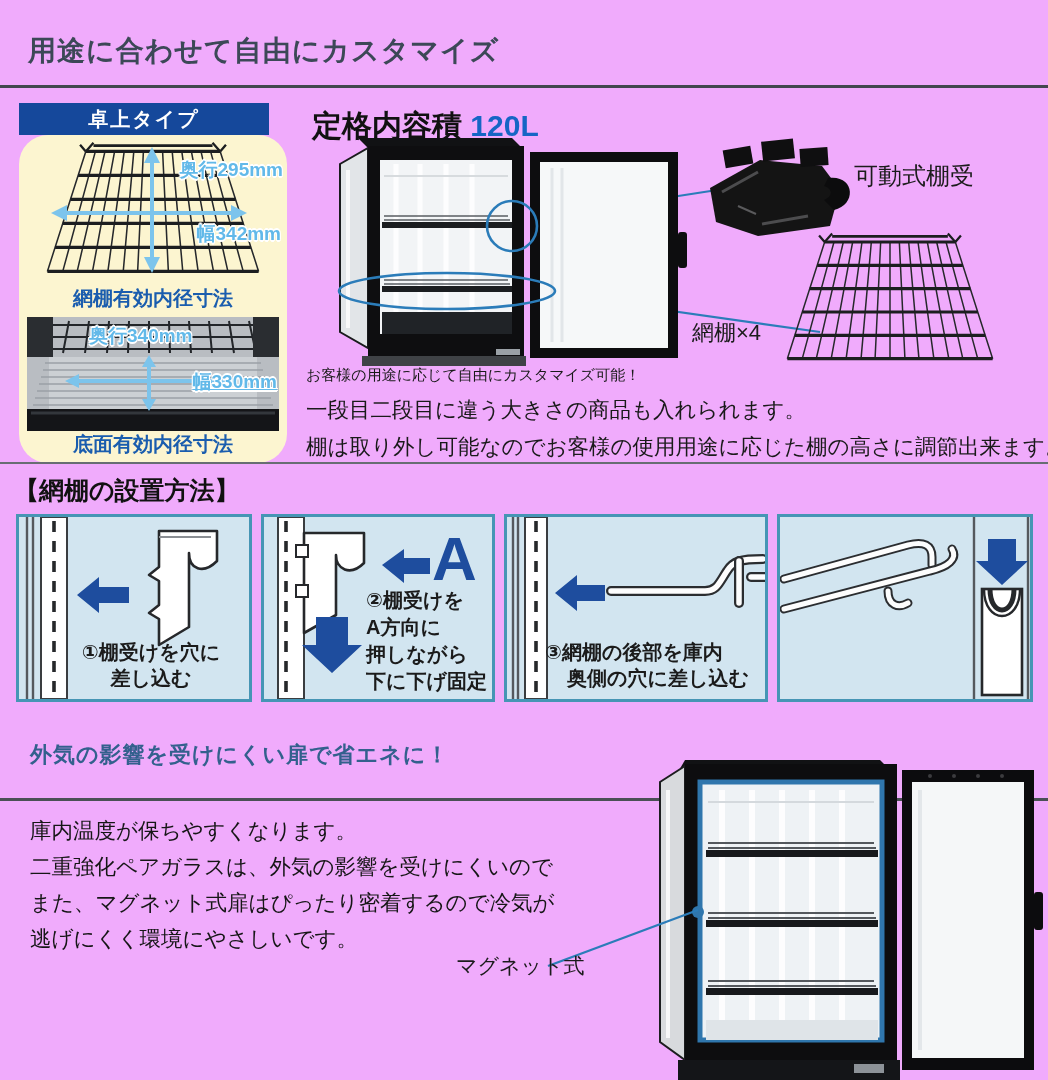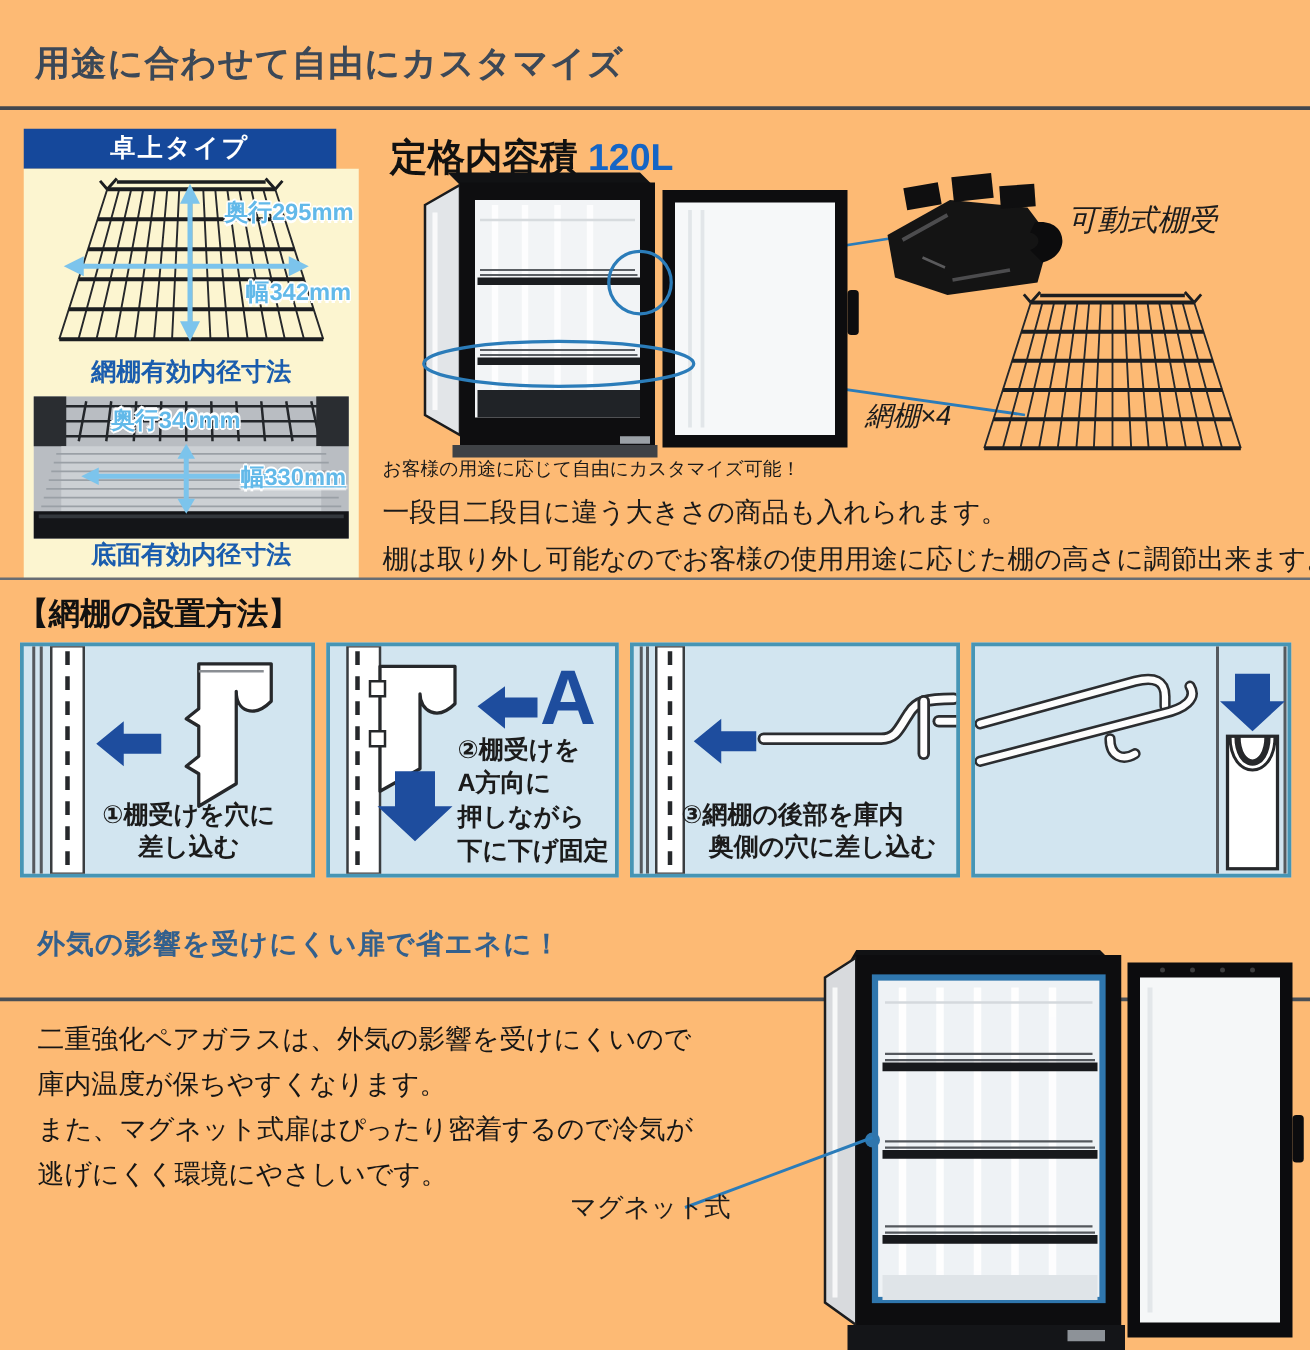--- a/index.html
+++ b/index.html
@@ -1,37 +1,37 @@
 <!DOCTYPE html>
 <html lang="ja"><head>
 <meta charset="utf-8">
 <style>
   html,body{margin:0;padding:0;background:#fff;}
-  .page{position:relative;width:1048px;height:1080px;background:#fdba74;overflow:hidden;
+  .page{position:relative;width:1048px;height:1080px;background:#f0abfc;overflow:hidden;
         font-family:"Liberation Sans","DejaVu Sans",sans-serif;color:#1d1d1f;}
   .abs{position:absolute;}
   
   .main-title{left:28px;top:32px;font-size:28px;font-weight:600;color:#3c4857;letter-spacing:1px;}
   .rule{left:0;width:1048px;background:#42474e;}
   .rule1{top:85px;height:3px;}
   .rule2{top:462px;height:2px;background:#686d73;}
   .rule3{top:798px;height:3px;background:#4a4f55;}
   .left-panel{left:19px;top:103px;width:268px;}
   .banner{position:relative;width:250px;height:32px;background:#15489b;color:#fff;
           font-size:20px;font-weight:bold;text-align:center;line-height:32px;letter-spacing:2px;}
-  .yellow{position:relative;width:268px;height:328px;background:#fcf5d0;margin-top:0;}
+  .yellow{position:relative;width:268px;height:328px;background:#fcf5d0;margin-top:0;border-radius:29px;}
   .fig1{position:relative;height:150px;}
   .fig2{position:relative;height:114px;margin-top:6px;}
   .cap-blue{position:relative;text-align:center;color:#1a5dae;font-weight:bold;font-size:20px;height:26px;line-height:26px;}
   .dim{position:absolute;color:#62b9e9;font-weight:bold;font-size:19px;white-space:nowrap;
        text-shadow:-1px -1px 0 #fff,1px -1px 0 #fff,-1px 1px 0 #fff,1px 1px 0 #fff,0 2px 0 #fff,0 -2px 0 #fff;}
   .capacity{left:312px;top:106px;font-size:30px;font-weight:bold;color:#111;white-space:nowrap;}
   .capacity .val{color:#1565c5;}
   .hero{left:300px;top:136px;width:748px;height:232px;}
-  .lbl-black{position:absolute;color:#1c1c1c;white-space:nowrap;font-style:italic;}
+  .lbl-black{position:absolute;color:#1c1c1c;white-space:nowrap;}
   .lbl-bracket{left:554px;top:24px;font-size:24px;}
   .lbl-shelfcount{left:392px;top:182px;font-size:22px;}
   .desc{left:306px;top:366px;width:740px;}
   .desc p{margin:0 0 8px 0;font-size:21.5px;color:#1a1a1a;white-space:nowrap;}
   .desc p.b{font-weight:normal;font-size:15px;margin-bottom:10px;}
   
   .sec2-title{left:14px;top:474px;font-size:25px;font-weight:bold;color:#111;}
   .steps{left:16px;top:514px;width:1018px;display:flex;gap:9px;}
   .panel{position:relative;height:182px;background:#d2e5f0;border:3px solid #4695b5;box-sizing:content-box;}
   .p1{width:230px;} .p2{width:228px;} .p3{width:258px;} .p4{width:250px;}
@@ -258,22 +258,22 @@
         <path d="M210 72 C210 100 234 100 234 72" fill="none" stroke="#26282b" stroke-width="5"></path>
         <path d="M204 72 C204 108 240 108 240 72" fill="none" stroke="#26282b" stroke-width="2.4"></path>
       </svg>
     </div>
   </div>
 
   <div class="abs sec3-title">外気の影響を受けにくい扉で省エネに！</div>
   <div class="abs rule rule3"></div>
 
   <div class="abs body3">
+    <p>庫内温度が保ちやすくなります。</p>
     <p>二重強化ペアガラスは、外気の影響を受けにくいので</p>
-    <p>庫内温度が保ちやすくなります。</p>
     <p>また、マグネット式扉はぴったり密着するので冷気が</p>
     <p>逃げにくく環境にやさしいです。</p>
   </div>
 
   <div class="abs fridge2">
     <svg width="418" height="338" viewBox="0 0 418 338">
       <polygon points="55,18 250,18 262,30 48,30" fill="#111214"></polygon>
       <polygon points="30,40 55,24 55,318 30,300" fill="#d8dadd" stroke="#1c1d1f" stroke-width="2"></polygon>
       <path d="M38 48 L38 296" stroke="#ffffff" stroke-width="4" opacity="0.8"></path>
       <rect x="55" y="22" width="212" height="300" fill="#0d0d0f"></rect>

